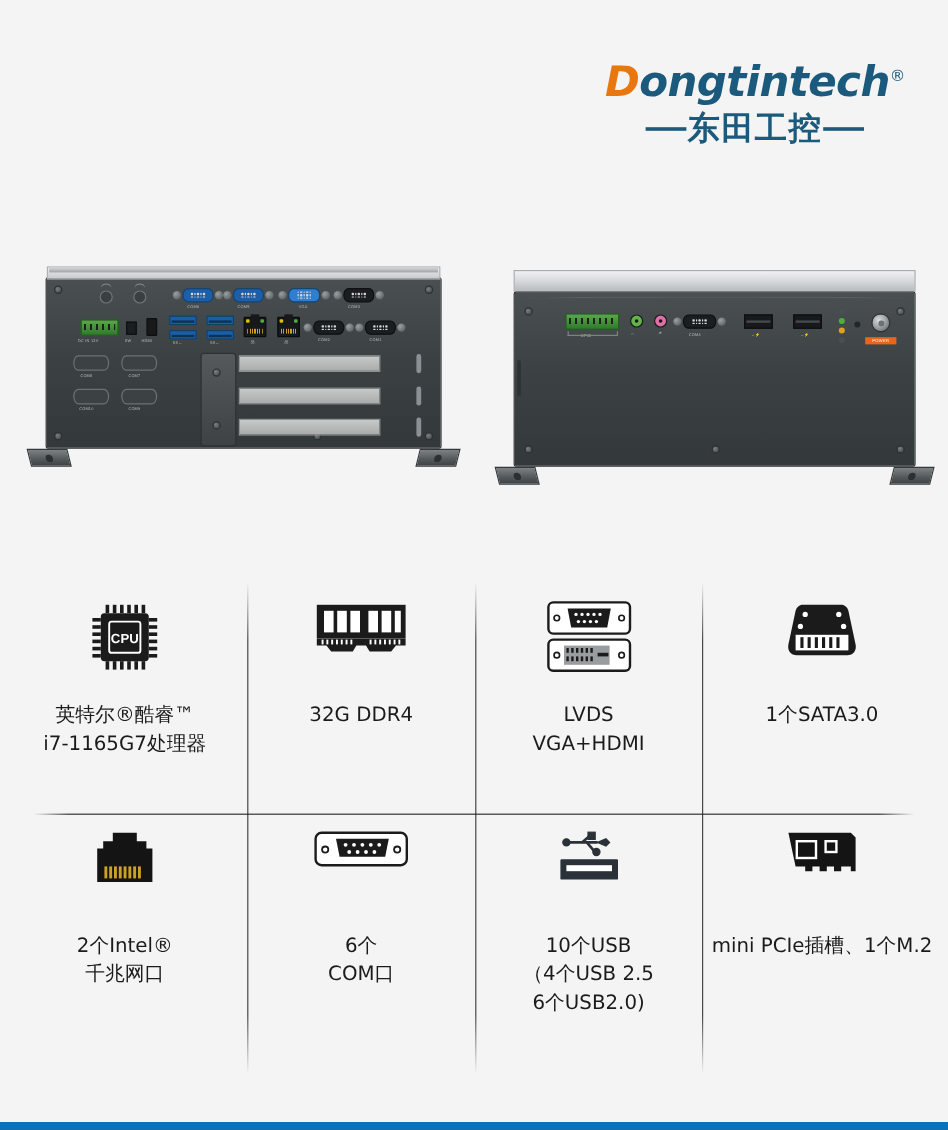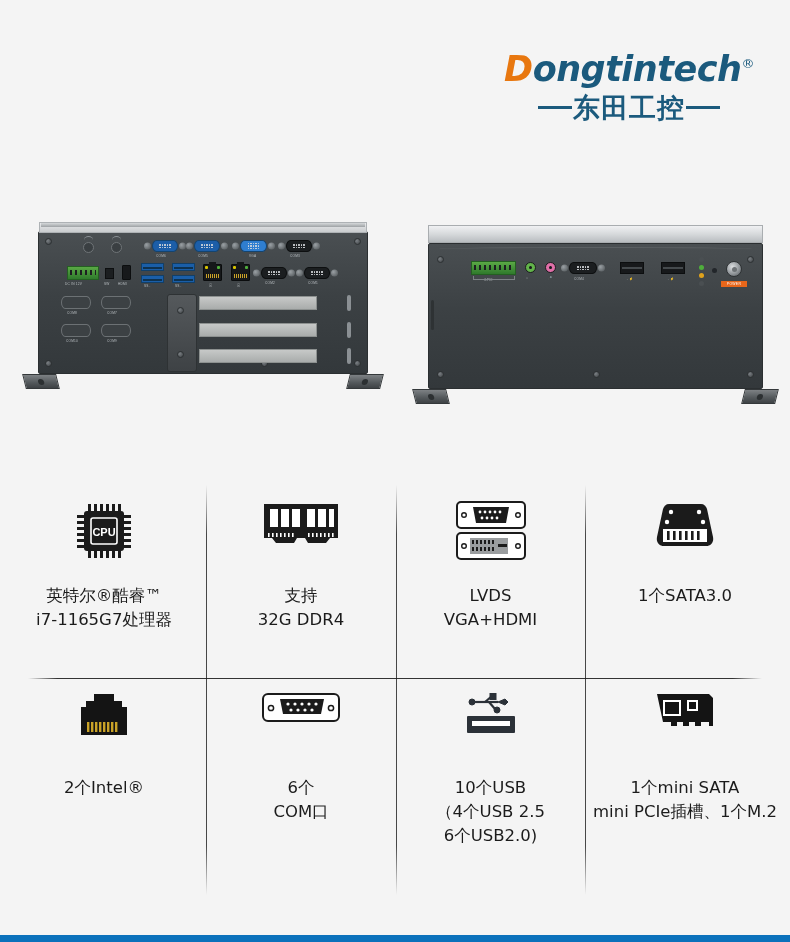--- a/index.html
+++ b/index.html
@@ -467,21 +467,20 @@
               <rect x="50" y="33" width="1.6" height="4"></rect>
               <rect x="54" y="33" width="1.6" height="4"></rect>
               <rect x="58" y="33" width="1.6" height="4"></rect>
               <rect x="62" y="33" width="1.6" height="4"></rect>
               <rect x="66" y="33" width="1.6" height="4"></rect>
               <rect x="70" y="33" width="1.6" height="4"></rect>
           </g>
         </svg>
       </div>
       <div class="caption">
-        <div>支持</div>
         <div>32G DDR4</div>
       </div>
     </div>
 
     <div class="cell" style="left:396px;top:40px;width:189px;">
       <div class="icon">
         <svg width="72" height="62" viewBox="0 0 72 62">
           <rect x="2" y="2" width="68" height="26" rx="4" fill="#ffffff" stroke="#1b1b1b" stroke-width="2"></rect>
           <path d="M18 7 h36 l-3 16 h-30 z" fill="#1b1b1b"></path>
           <g fill="#ffffff">
@@ -559,20 +558,21 @@
               <rect x="24" y="30" width="2.4" height="10"></rect>
               <rect x="28" y="30" width="2.4" height="10"></rect>
               <rect x="32" y="30" width="2.4" height="10"></rect>
               <rect x="36" y="30" width="2.4" height="10"></rect>
               <rect x="40" y="30" width="2.4" height="10"></rect>
           </g>
         </svg>
       </div>
       <div class="caption">
         <div>2个Intel®</div>
+        <div>千兆网口</div>
       </div>
     </div>
 
     <div class="cell" style="left:206px;top:232px;width:190px;">
       <div class="icon">
         <svg width="80" height="32" viewBox="0 0 80 32">
           <rect x="2" y="2" width="76" height="27" rx="5" fill="#ffffff" stroke="#1b1b1b" stroke-width="2"></rect>
           <path d="M19 7 h44 l-3 15 h-38 z" fill="#1b1b1b"></path>
           <g fill="#ffffff">
             <circle cx="27" cy="12" r="1.6"></circle>
@@ -620,20 +620,19 @@
 
     <div class="cell" style="left:585px;top:232px;width:200px;">
       <div class="icon">
         <svg width="60" height="46" viewBox="0 0 60 46">
           <path d="M2 2 h52 l4 4 v28 h-4 v-4 h-8 v4 h-6 v-4 h-6 v4 h-6 v-4 h-6 v4 h-6 v-4 h-8 z" fill="#141414"></path>
           <rect x="9" y="9" width="16" height="14" fill="none" stroke="#ffffff" stroke-width="2"></rect>
           <rect x="33" y="9" width="9" height="9" fill="none" stroke="#ffffff" stroke-width="2"></rect>
         </svg>
       </div>
       <div class="caption">
-        <div>1个mini SATA</div>
         <div>mini PCIe插槽、1个M.2</div>
       </div>
     </div>
   </div>
 
   <div class="bottom-bar"></div>
 </div>
 
 </body></html>

